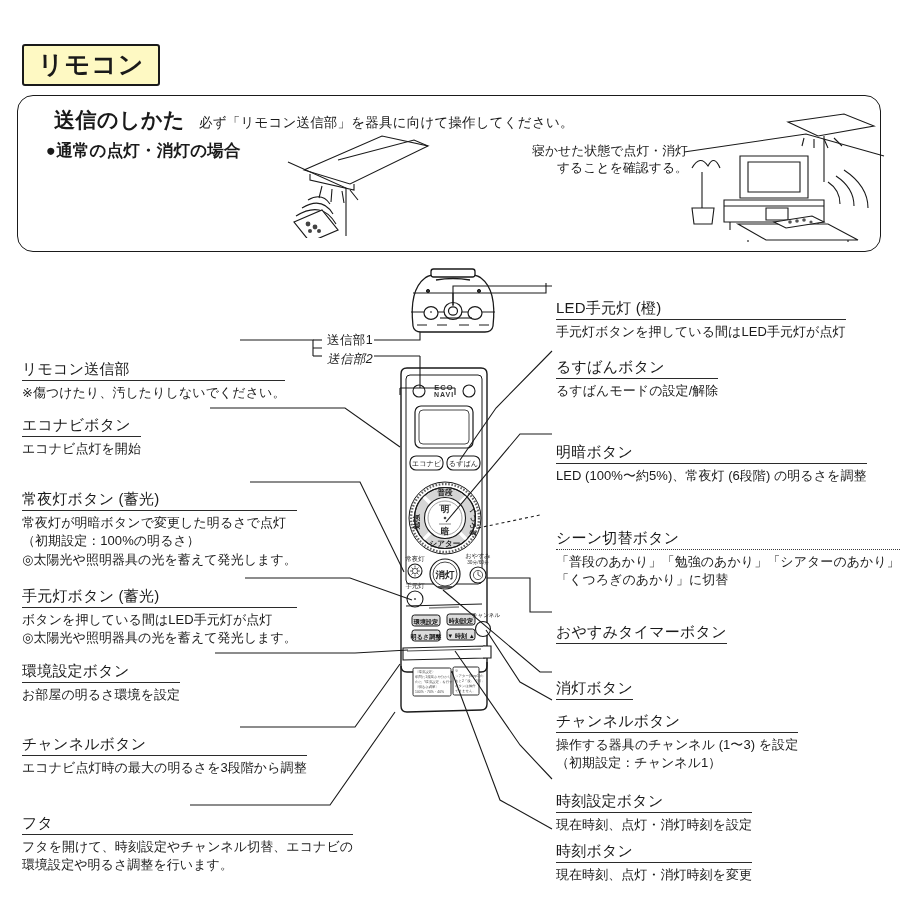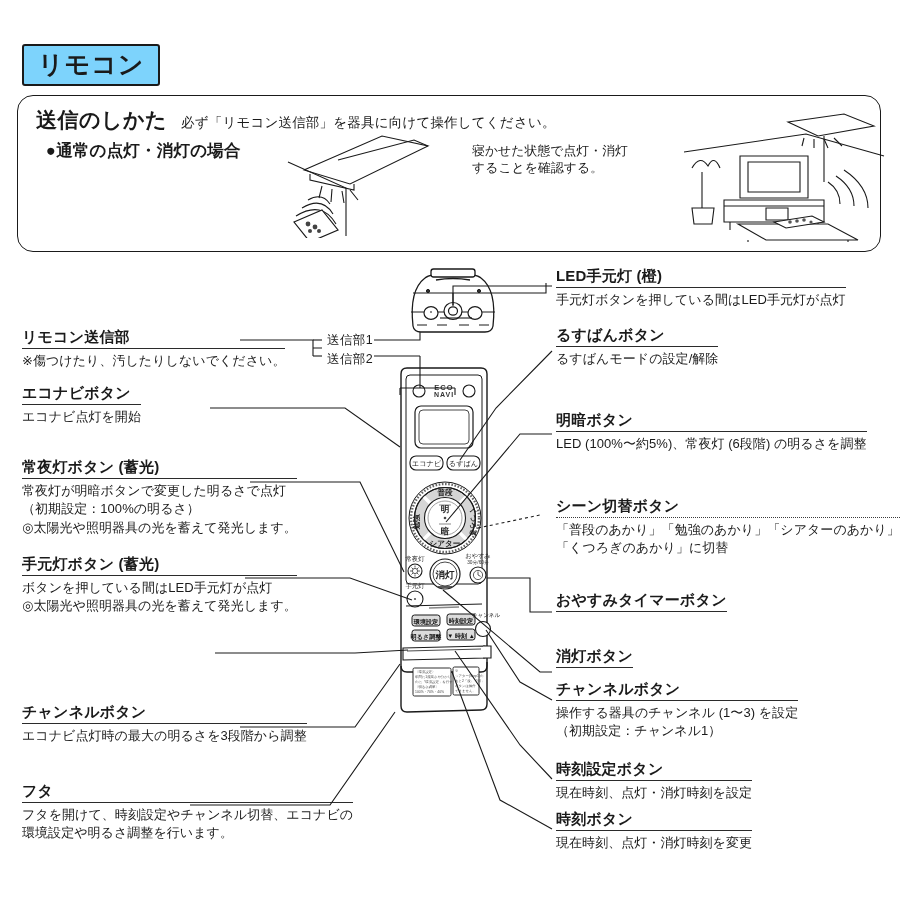--- a/index.html
+++ b/index.html
@@ -10,44 +10,44 @@
     -webkit-font-smoothing:antialiased;
   }
   .page{position:absolute;inset:0;}
 
   
   .title-chip{
     position:absolute;left:22px;top:44px;
     border:2.5px solid #1a1a1a;border-radius:3px;
     padding:5px 14px 7px 14px;
     font-size:25px;font-weight:bold;letter-spacing:1px;
-    line-height:1.05;background:#7dd3fc;
+    line-height:1.05;background:#fef9c3;
   }
 
   
   .info-box{
     position:absolute;left:17px;top:95px;width:862px;height:155px;
     border:1.6px solid #1a1a1a;border-radius:16px;background:#fff;
   }
   .info-head{position:absolute;left:18px;top:10px;display:flex;align-items:baseline;}
-  .info-head .h{font-size:21px;font-weight:bold;letter-spacing:.5px;}
+  .info-head .h{font-size:21px;font-weight:bold;letter-spacing:.5px;margin-left:18px;}
   .info-head .sub{font-size:13.5px;margin-left:14px;letter-spacing:.2px;}
 
   .bullet-block{position:absolute;}
   .bullet-title{font-size:16.5px;font-weight:bold;letter-spacing:.2px;line-height:1.28;font-family:Liberation Serif, serif;}
   .bullet-body{font-size:12.8px;line-height:1.35;letter-spacing:.1px;margin-top:3px;}
 
   .b-left{left:28px;top:44px;width:250px;}
   .b-right{left:440px;top:42px;width:230px;}
   .b-right .bullet-body{margin-top:4px;}
   .b-right .indent{padding-left:14px;}
 
   
   .lbl{position:absolute;}
-  .lbl .t{font-size:15px;font-weight:bold;letter-spacing:.2px;line-height:1.2;white-space:nowrap;}
+  .lbl .t{font-size:15px;font-weight:normal;letter-spacing:.2px;line-height:1.2;white-space:nowrap;margin-top:32px;}
   .lbl .rule{border-bottom:1.6px solid #2b2b2b;margin-top:2px;}
   .lbl .rule.dotted{border-bottom:1.8px dotted #3a3a3a;}
   .lbl .d{font-size:13px;line-height:1.42;letter-spacing:.05px;margin-top:3px;white-space:nowrap;}
 
   
   svg.overlay{position:absolute;left:0;top:0;width:900px;height:900px;pointer-events:none;}
   .ln{stroke:#1a1a1a;stroke-width:1.1;fill:none;}
 
   
   .tx{position:absolute;font-size:12.5px;letter-spacing:.4px;white-space:nowrap;}
@@ -63,21 +63,21 @@
     <div class="info-head">
       <span class="h">送信のしかた</span>
       <span class="sub">必ず「リモコン送信部」を器具に向けて操作してください。</span>
     </div>
 
     <div class="bullet-block b-left">
       <div class="bullet-title">●通常の点灯・消灯の場合</div>
     </div>
 
     <div class="bullet-block b-right">
-      <div class="bullet-body indent" style="white-space:pre-line;">寝かせた状態で点灯・消灯
+      <div class="bullet-body indent" style="white-space:pre-line;text-align:right;">寝かせた状態で点灯・消灯
 することを確認する。</div>
     </div>
 
     <svg width="150" height="120" style="position:absolute;left:268px;top:22px;">
       <g class="ln" stroke="#1a1a1a" stroke-width="1.2" fill="none">
         <path d="M18 52 L96 18 L142 28 L64 66 Z" fill="#fff"></path>
         <path d="M52 42 L128 22 L142 28"></path>
         <path d="M24 56 L24 62 L68 72 L68 66"></path>
         <path d="M36 68 L33 80 M46 71 L45 84 M56 73 L58 85 M64 72 L72 82"></path>
         <path d="M2 44 L60 70 L60 118"></path>
@@ -119,21 +119,21 @@
       <g fill="#555">
         <circle cx="112" cy="110" r="1.8"></circle>
           <circle cx="119" cy="109" r="1.8"></circle>
         <circle cx="126" cy="108" r="1.8"></circle>
           <circle cx="133" cy="110" r="1.6"></circle>
       </g>
     </svg>
   </div>
 
   <div class="tx" style="left:327px;top:332px;">送信部1</div>
-  <div class="tx" style="left:327px;top:351px;">送信部2</div>
+  <div class="tx" style="left:327px;top:351px;font-style:italic;">送信部2</div>
 
   <div class="lbl" style="left:22px;top:328px;">
     <div class="t">リモコン送信部</div>
     <div class="rule"></div>
     <div class="d" style="white-space:pre-line;">※傷つけたり、汚したりしないでください。</div>
   </div>
 
   <div class="lbl" style="left:22px;top:384px;">
     <div class="t">エコナビボタン</div>
     <div class="rule"></div>
@@ -148,20 +148,25 @@
 ◎太陽光や照明器具の光を蓄えて発光します。</div>
   </div>
 
   <div class="lbl" style="left:22px;top:555px;">
     <div class="t">手元灯ボタン (蓄光)</div>
     <div class="rule"></div>
     <div class="d" style="white-space:pre-line;">ボタンを押している間はLED手元灯が点灯
 ◎太陽光や照明器具の光を蓄えて発光します。</div>
   </div>
 
+  <div class="lbl" style="left:22px;top:630px;">
+    <div class="t">環境設定ボタン</div>
+    <div class="rule"></div>
+    <div class="d" style="white-space:pre-line;">お部屋の明るさ環境を設定</div>
+  </div>
 
   <div class="lbl" style="left:22px;top:703px;">
     <div class="t">チャンネルボタン</div>
     <div class="rule"></div>
     <div class="d" style="white-space:pre-line;">エコナビ点灯時の最大の明るさを3段階から調整</div>
   </div>
 
   <div class="lbl" style="left:22px;top:782px;">
     <div class="t">フタ</div>
     <div class="rule"></div>

